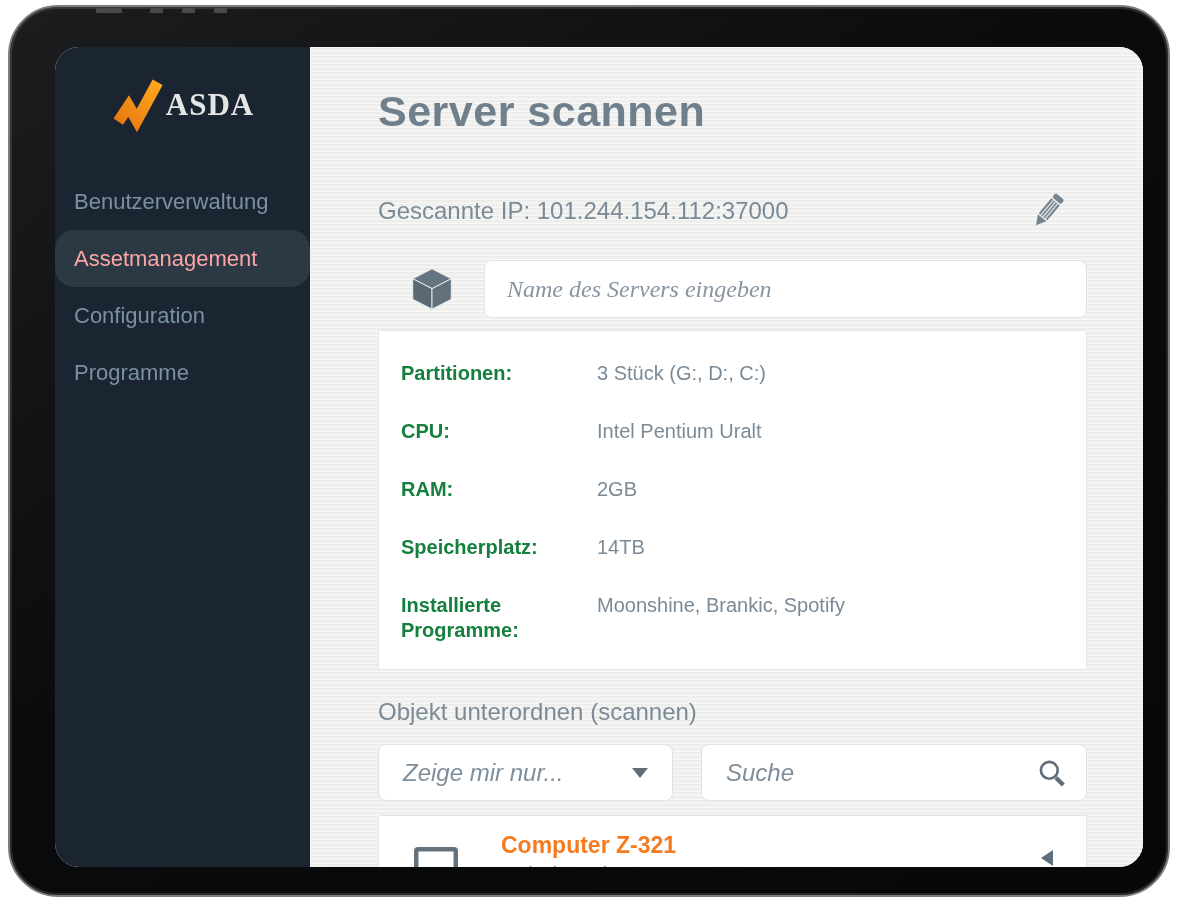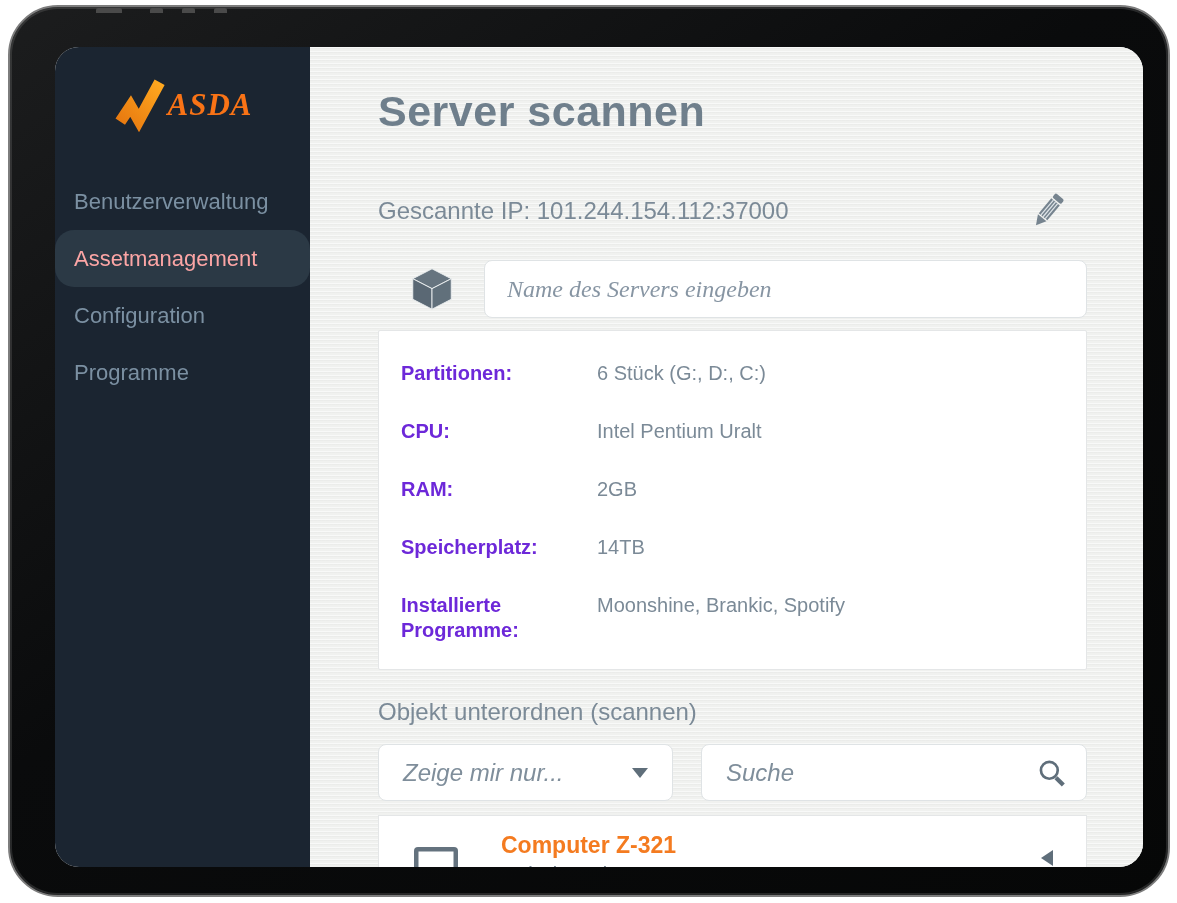--- a/index.html
+++ b/index.html
@@ -23,21 +23,21 @@
   
   .screen {
     position:absolute; left:45px; top:40px; width:1088px; height:820px;
     border-radius:24px; overflow:hidden; display:flex;
     background:#f0f1ef;
   }
 
   
   .sidebar { width:255px; flex:0 0 255px; background:#1b2531; color:#7b90a2; }
   .logo { margin:30px auto 0; width:210px; display:flex; align-items:center; justify-content:center; gap:1px; }
-  .logo-text { font-family:"Liberation Serif", serif; font-weight:700; font-size:31px; color:#f97316; letter-spacing:1px; margin-left:-4px;font-style:italic; }
+  .logo-text { font-family:"Liberation Serif", serif; font-weight:700; font-size:31px; color:#e5e5e5; letter-spacing:1px; margin-left:-4px; }
   .nav { margin-top:40px; }
   .nav-item { height:57px; display:flex; align-items:center; padding-left:19px; font-size:22px; cursor:pointer; }
   .nav-item.active { background:#2b3945; color:#fca5a5;border-radius:19px; }
 
   
   .content { flex:1; padding:40px 56px 0 68px; overflow:hidden;
     background-color:#f0f1ef;
     background-image:repeating-linear-gradient(180deg, rgba(255,255,255,.55) 0 1px, rgba(226,227,225,.35) 1px 2px, rgba(240,241,239,0) 2px 4px);
   }
   .page-title { font-size:43px; font-weight:700; color:#6f7f8c; letter-spacing:.5px; }
@@ -51,21 +51,21 @@
   .name-input {
     margin-left:30px; flex:1; height:58px; background:#ffffff;
     border:1px solid #dfe3e5; border-radius:8px; padding:11px 22px;
     font-size:24px; color:#56646f; font-family:Liberation Serif, serif;
   }
   .name-input::placeholder { font-style:italic; color:#8795a3; opacity:1; }
 
   .details-card { margin-top:12px; background:#ffffff; border:1px solid #e4e6e7; border-radius:2px; padding:30px 22px 26px; }
   .detail-row { display:flex; margin-bottom:33px; }
   .detail-row:last-child { margin-bottom:0; }
-  .detail-label { width:196px; flex:0 0 196px; font-size:20px; font-weight:700; color:#6d28d9; line-height:25px; }
+  .detail-label { width:196px; flex:0 0 196px; font-size:20px; font-weight:700; color:#15803d; line-height:25px; }
   .detail-value { font-size:20px; color:#7b8a97; line-height:25px; }
 
   .section-label { margin-top:28px; font-size:24px; color:#7b8a97; }
 
   .filter-row { margin-top:18px; display:flex; gap:28px; }
   .dropdown {
     width:432px; height:57px; background:#ffffff; border:1px solid #dfe3e5; border-radius:8px;
     display:flex; align-items:center; justify-content:space-between; padding:0 24px; cursor:pointer;
   }
   .dropdown-value { font-size:24px; font-style:italic; color:#7f8e9b; }
@@ -153,21 +153,21 @@
               <polygon points="1.5,6.4 12,11.8 12,23 1.5,17.6" fill="#5a6874" stroke="#eef1f2" stroke-width="0.5"></polygon>
               <polygon points="22.5,6.4 12,11.8 12,23 22.5,17.6" fill="#61707b" stroke="#eef1f2" stroke-width="0.5"></polygon>
             </svg>
           </span>
           <input class="name-input" type="text" placeholder="Name des Servers eingeben" style="">
         </div>
 
         <section class="details-card">
           <div class="detail-row">
             <span class="detail-label">Partitionen:</span>
-            <span class="detail-value">6 Stück (G:, D:, C:)</span>
+            <span class="detail-value">3 Stück (G:, D:, C:)</span>
           </div>
           <div class="detail-row">
             <span class="detail-label">CPU:</span>
             <span class="detail-value">Intel Pentium Uralt</span>
           </div>
           <div class="detail-row">
             <span class="detail-label">RAM:</span>
             <span class="detail-value">2GB</span>
           </div>
           <div class="detail-row">

